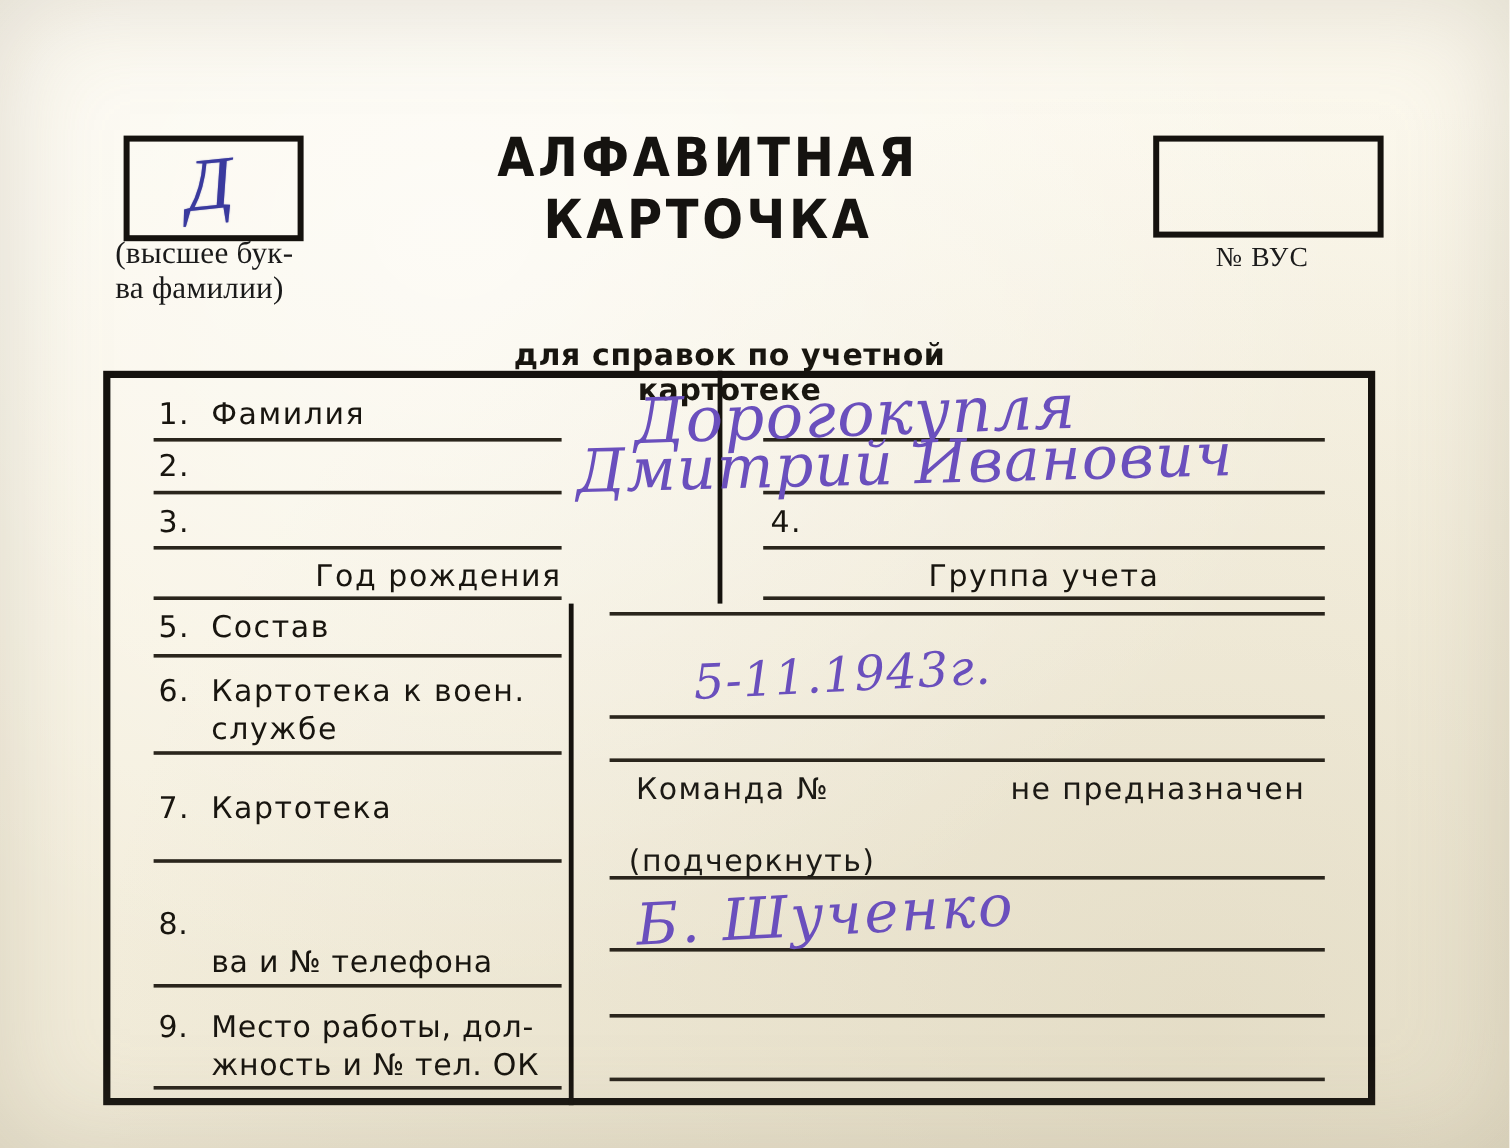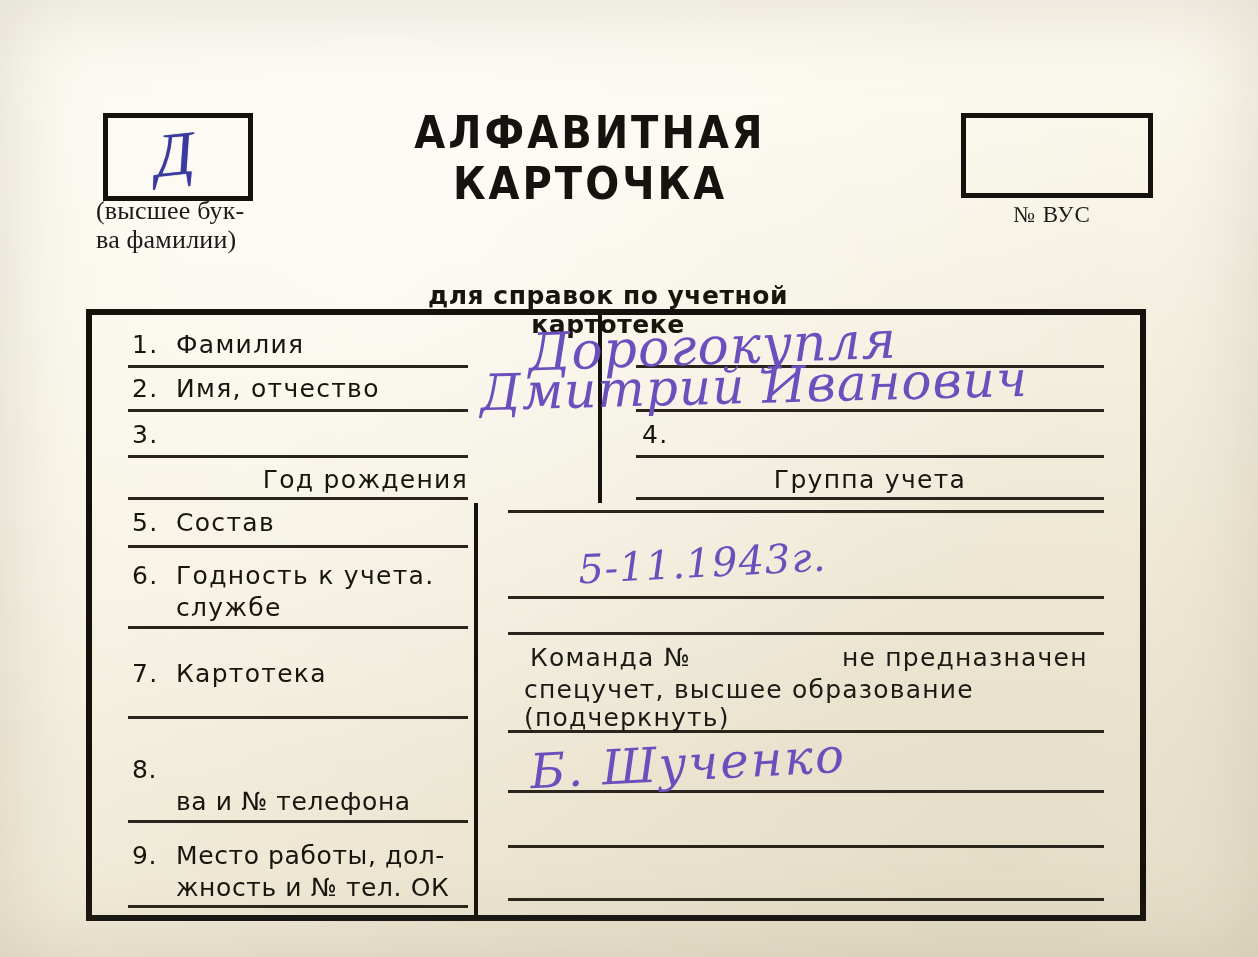--- a/index.html
+++ b/index.html
@@ -259,48 +259,46 @@
   <div class="hline" style="left:508px; top:632px; width:596px;"></div>
   <div class="hline" style="left:508px; top:730px; width:596px;"></div>
   <div class="hline" style="left:508px; top:790px; width:596px;"></div>
   <div class="hline" style="left:508px; top:845px; width:596px;"></div>
   <div class="hline" style="left:508px; top:898px; width:596px;"></div>
 
   <div class="field-label" style="left:132px; top:330px;">1.</div>
   <div class="field-label" style="left:176px; top:330px;">Фамилия</div>
 
   <div class="field-label" style="left:132px; top:374px;">2.</div>
-  <div class="field-label" style="left:176px; top:374px;">Имя, отчество</div>
 
   <div class="field-label" style="left:132px; top:420px;">3.</div>
   <div class="field-label" style="left:642px; top:420px;">4.</div>
 
   <div class="centered-label" style="left:128px; top:465px; width:340px;text-align:right;">Год рождения</div>
   <div class="centered-label" style="left:636px; top:465px; width:468px;">Группа учета</div>
 
   <div class="field-label" style="left:132px; top:508px;">5.</div>
   <div class="field-label" style="left:176px; top:508px;">Состав</div>
 
   <div class="field-label" style="left:132px; top:561px;">6.</div>
-  <div class="field-label" style="left:176px; top:561px;">Годность к учета.</div>
+  <div class="field-label" style="left:176px; top:561px;">Картотека к воен.</div>
   <div class="field-label" style="left:176px; top:593px;">службе</div>
 
   <div class="field-label" style="left:132px; top:659px;">7.</div>
   <div class="field-label" style="left:176px; top:659px;">Картотека</div>
 
   <div class="field-label small-gap" style="left:132px; top:755px;">8.</div>
   <div class="field-label small-gap" style="left:176px; top:787px;">ва и № телефона</div>
 
   <div class="field-label small-gap" style="left:132px; top:841px;">9.</div>
   <div class="field-label small-gap" style="left:176px; top:841px;">Место работы, дол-</div>
   <div class="field-label small-gap" style="left:176px; top:873px;">жность и № тел. ОК</div>
 
   <div class="typed" id="typed-line1">Команда №</div>
   <div class="typed" id="typed-line1b">не предназначен</div>
-  <div class="typed" id="typed-line2">спецучет,  высшее образование</div>
   <div class="typed" id="typed-line3">(подчеркнуть)</div>
 
   <div class="hand" id="hand-surname">Дорогокупля</div>
   <div class="hand" id="hand-name">Дмитрий Иванович</div>
   <div class="hand" id="hand-date">5-11.1943г.</div>
   <div class="hand" id="hand-signature">Б. Шученко</div>
 
   <div id="edge-shadow"></div>
 </div>
 

